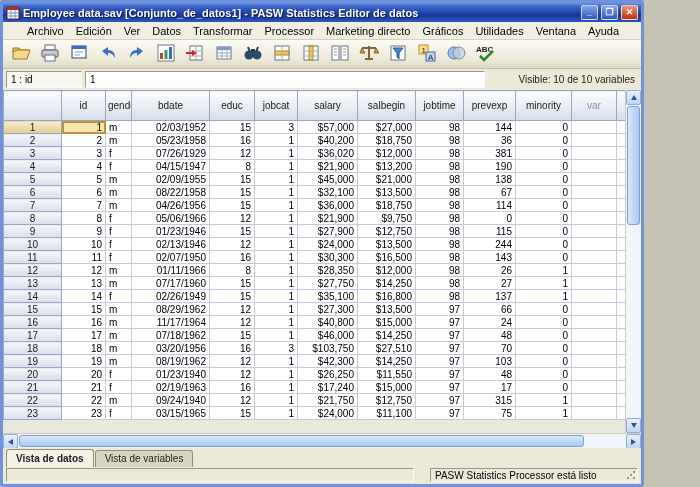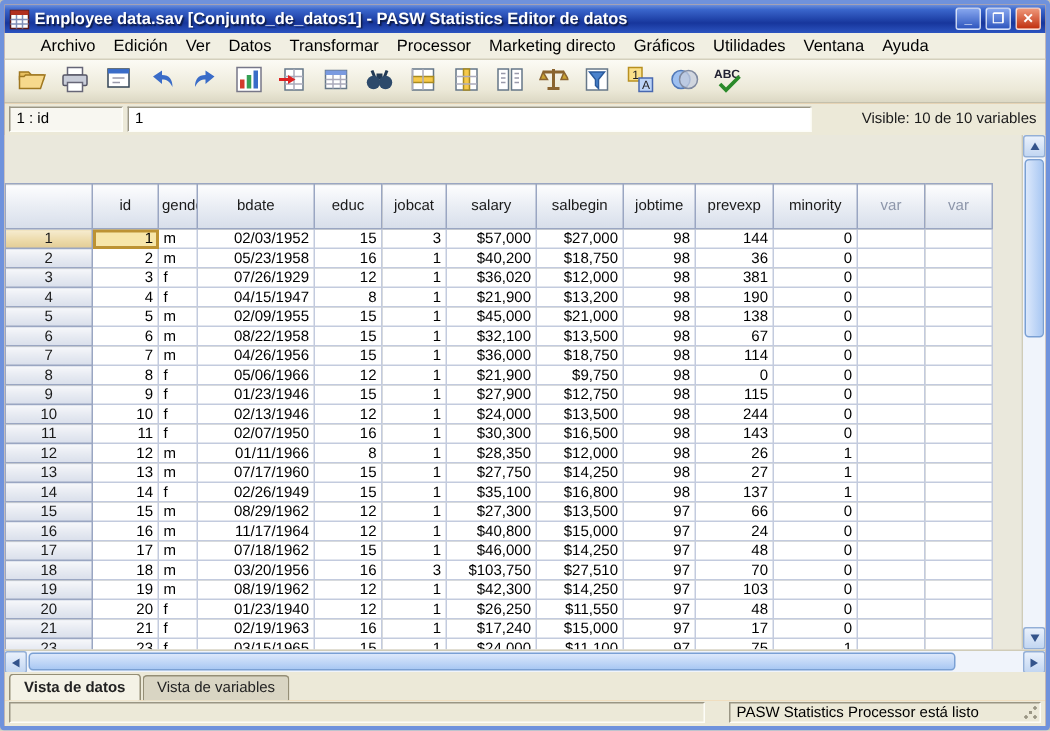--- a/index.html
+++ b/index.html
@@ -3,22 +3,22 @@
 <meta charset="utf-8">
 <style>
   * { box-sizing: border-box; }
   html,body { margin:0; padding:0; }
   body {
     width:700px; height:487px; background:#c6c2b4;
     font-family:"Liberation Sans", sans-serif; font-size:10px; color:#000;
     overflow:hidden;
   }
   .window {
-    width:700px; height:487px; border:3px solid #6f92dc; border-radius:3px;
-    display:flex; flex-direction:column; background:#fdba74; overflow:hidden;
+    width:644px; height:487px; border:3px solid #6f92dc; border-radius:3px;
+    display:flex; flex-direction:column; background:#a3a3a3; overflow:hidden;
   }
   
   .titlebar {
     height:19px; flex:0 0 19px; display:flex; align-items:center; gap:3px; padding:0 3px;
     background:linear-gradient(180deg,#6f92dc 0%, #3a66cc 18%, #17369c 65%, #2c54c0 100%);
   }
   .app-icon { width:14px; height:14px; display:flex; }
   .title-text {
     flex:1; color:#fff; font-size:11px; font-weight:bold; white-space:nowrap; overflow:hidden;
     text-shadow:1px 1px 1px rgba(0,0,0,.6);
@@ -53,21 +53,21 @@
     border:1px solid; border-color:#9a9684 #fdfdf8 #fdfdf8 #9a9684;
   }
   .cellref-value {
     flex:1; height:17px; line-height:15px; padding:0 4px; background:#fff;
     border:1px solid; border-color:#9a9684 #fdfdf8 #fdfdf8 #9a9684;
   }
   .visible-info { flex:0 0 150px; text-align:right; padding-right:3px; color:#1a1a1a; }
   
   .gridwrap { flex:1 1 auto; display:flex; min-height:0; background:#eae8dc; }
   .grid-clip { flex:1; overflow:hidden; background:#eae8dc; }
-  table { border-collapse:collapse; table-layout:fixed; width:658px; font-size:10px;margin-top:32px; }
+  table { border-collapse:collapse; table-layout:fixed; width:658px; font-size:10px; }
   th, td {
     border:1px solid #c3cbde; padding:0 3px; overflow:hidden; white-space:nowrap;
     height:13px; font-weight:normal;
   }
   thead th {
     height:30px; border:1px solid #9aa6c2; text-align:center; vertical-align:middle; color:#1a1a1a;
     background:linear-gradient(180deg,#fdfdfe 0%, #e9edf4 50%, #d7deea 100%);
   }
   thead th.var-col { color:#8d96aa; }
   thead th.h-gender { word-break:break-all; line-height:9px; padding:0 2px; }
@@ -629,20 +629,35 @@
               <td class="ar">1</td>
               <td class="ar">$17,240</td>
               <td class="ar">$15,000</td>
               <td class="ar">97</td>
               <td class="ar">17</td>
               <td class="ar">0</td>
               <td class="ar"></td>
               <td class="ar"></td>
             </tr>
             <tr>
+              <td class="rowhdr">22</td>
+              <td class="ar">22</td>
+              <td class="al">m</td>
+              <td class="ar">09/24/1940</td>
+              <td class="ar">12</td>
+              <td class="ar">1</td>
+              <td class="ar">$21,750</td>
+              <td class="ar">$12,750</td>
+              <td class="ar">97</td>
+              <td class="ar">315</td>
+              <td class="ar">1</td>
+              <td class="ar"></td>
+              <td class="ar"></td>
+            </tr>
+            <tr>
               <td class="rowhdr">23</td>
               <td class="ar">23</td>
               <td class="al">f</td>
               <td class="ar">03/15/1965</td>
               <td class="ar">15</td>
               <td class="ar">1</td>
               <td class="ar">$24,000</td>
               <td class="ar">$11,100</td>
               <td class="ar">97</td>
               <td class="ar">75</td>

